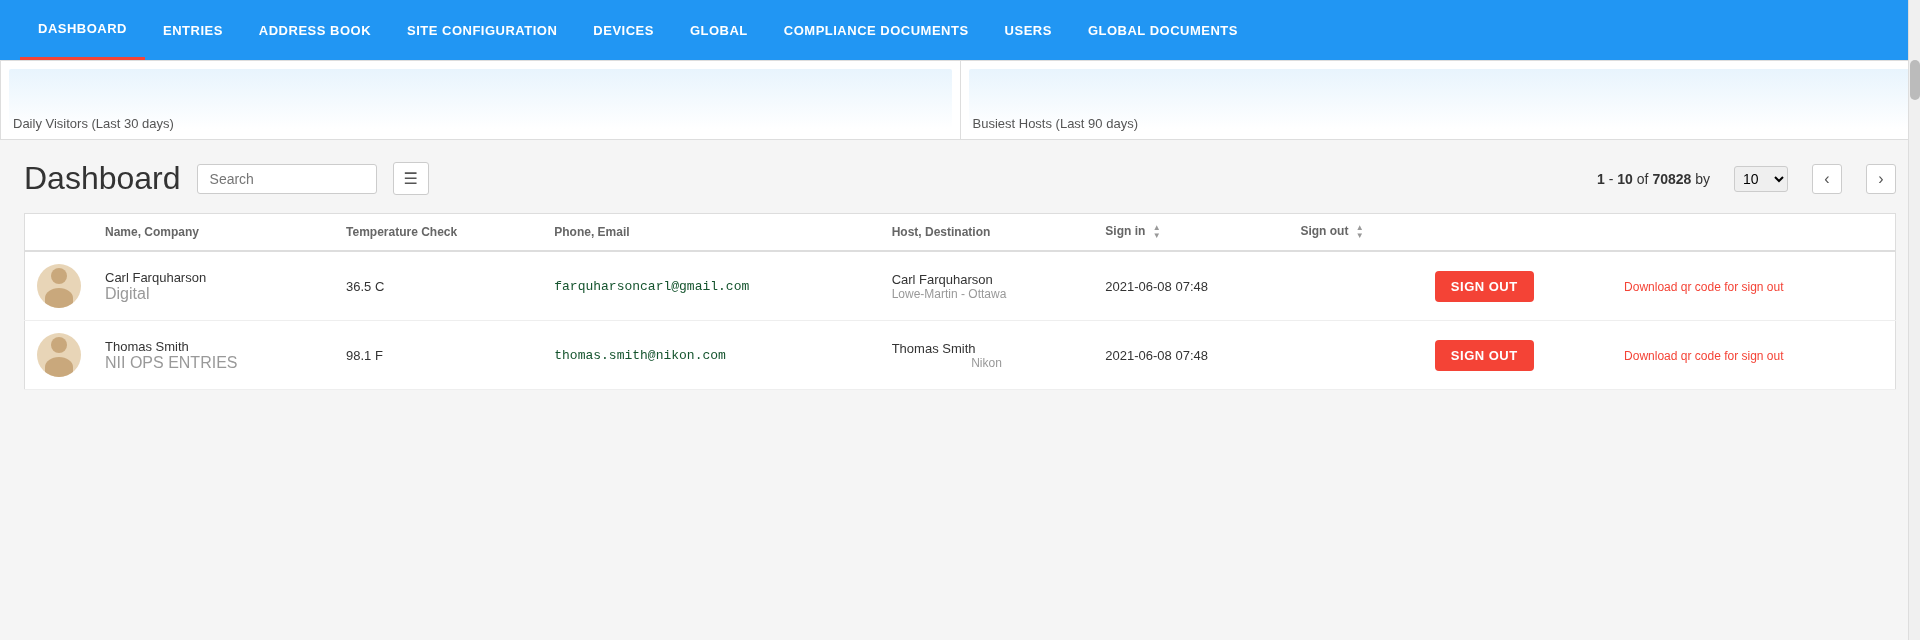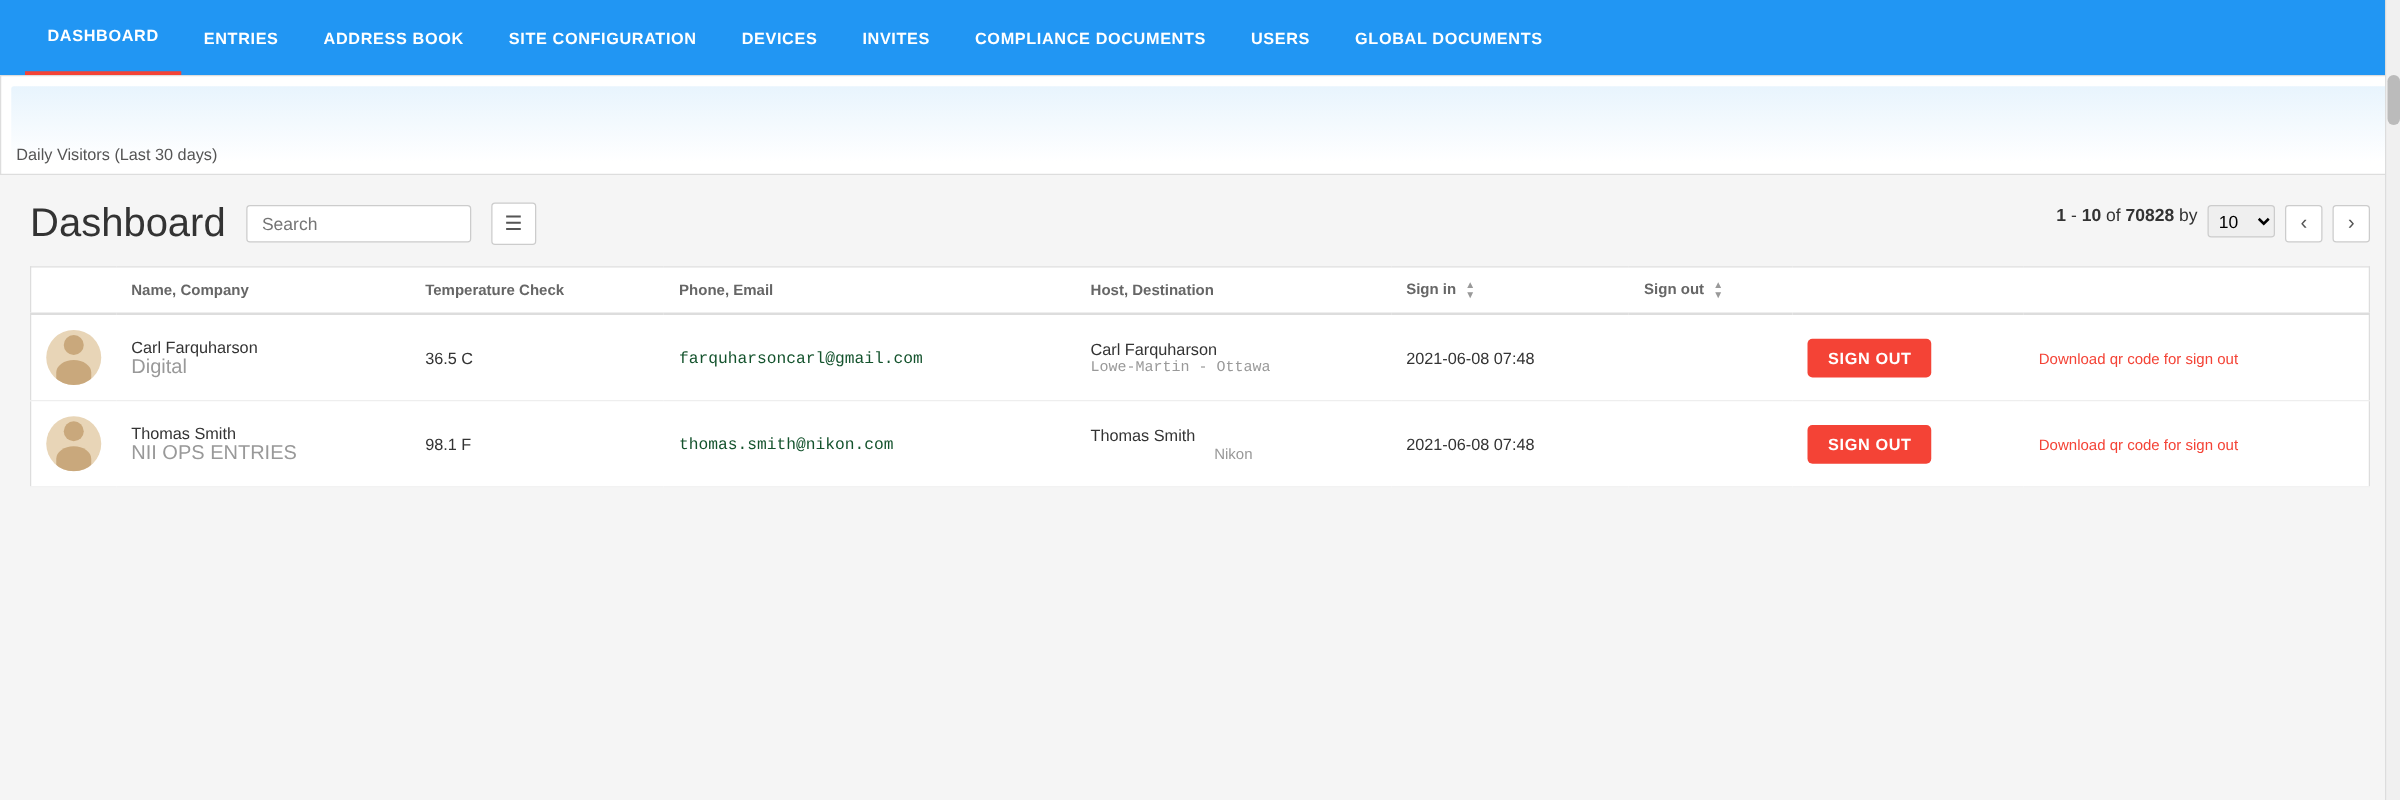--- a/index.html
+++ b/index.html
@@ -96,22 +96,22 @@
       border-radius: 3px;
       padding: 6px 10px;
       cursor: pointer;
       font-size: 16px;
       color: #555;
       display: flex;
       align-items: center;
     }
     .pagination {
       display: flex;
-      align-items: flex-start;
-      gap: 8px;
+      align-items: center;
+      gap: 24px;
       font-size: 14px;
       color: #333;
     }
     .pagination strong { font-weight: 700; }
     .pagination select {
       border: 1px solid #ccc;
       border-radius: 3px;
       padding: 3px 4px;
       font-size: 14px;
       cursor: pointer;
@@ -214,30 +214,34 @@
   </style>
 </head>
 <body>
 
 <nav>
   <a class="active">DASHBOARD</a>
   <a>ENTRIES</a>
   <a>ADDRESS BOOK</a>
   <a>SITE CONFIGURATION</a>
   <a>DEVICES</a>
-  <a>INVITES</a>
+  <a>GLOBAL</a>
   <a>COMPLIANCE DOCUMENTS</a>
   <a>USERS</a>
   <a>GLOBAL DOCUMENTS</a>
 </nav>
 
 <div class="charts-row">
   <div class="chart-panel">
     <div class="chart-inner"></div>
     <div class="chart-label">Daily Visitors (Last 30 days)</div>
+  </div>
+  <div class="chart-panel">
+    <div class="chart-inner"></div>
+    <div class="chart-label">Busiest Hosts (Last 90 days)</div>
   </div>
 </div>
 
 <div class="dashboard-section">
   <div class="dashboard-header">
     <div class="dashboard-title-area">
       <h1 class="dashboard-title">Dashboard</h1>
       <input class="search-input" type="text" placeholder="Search" style="">
       <button class="filter-btn">
         <span>☰</span>
@@ -302,21 +306,21 @@
           <td>
             <div class="name-company">
     <div class="name">Carl Farquharson</div>
     <div class="company">Digital</div>
   </div>
           </td>
           <td>36.5 C</td>
           <td><a class="email-link" href="#">farquharsoncarl@gmail.com</a></td>
           <td>
             <div>Carl Farquharson</div>
-    <div style="color:#999;font-size:12px;font-family:Liberation Mono, monospace;">Lowe-Martin - Ottawa</div>
+    <div style="color:#999;font-size:12px;">Lowe-Martin - Ottawa</div>
           </td>
           <td>2021-06-08 07:48</td>
           <td></td>
           <td><button class="sign-out-btn">SIGN OUT</button></td>
           <td><a class="download-link" href="#">Download qr code for sign out</a></td>
         </tr>
         <tr>
           <td>
     <div style="position:relative;width:44px;height:44px;">
       <div style="width:44px;height:44px;border-radius:50%;background:#e8d5b7;overflow:hidden;display:flex;flex-direction:column;align-items:center;justify-content:flex-end;">

